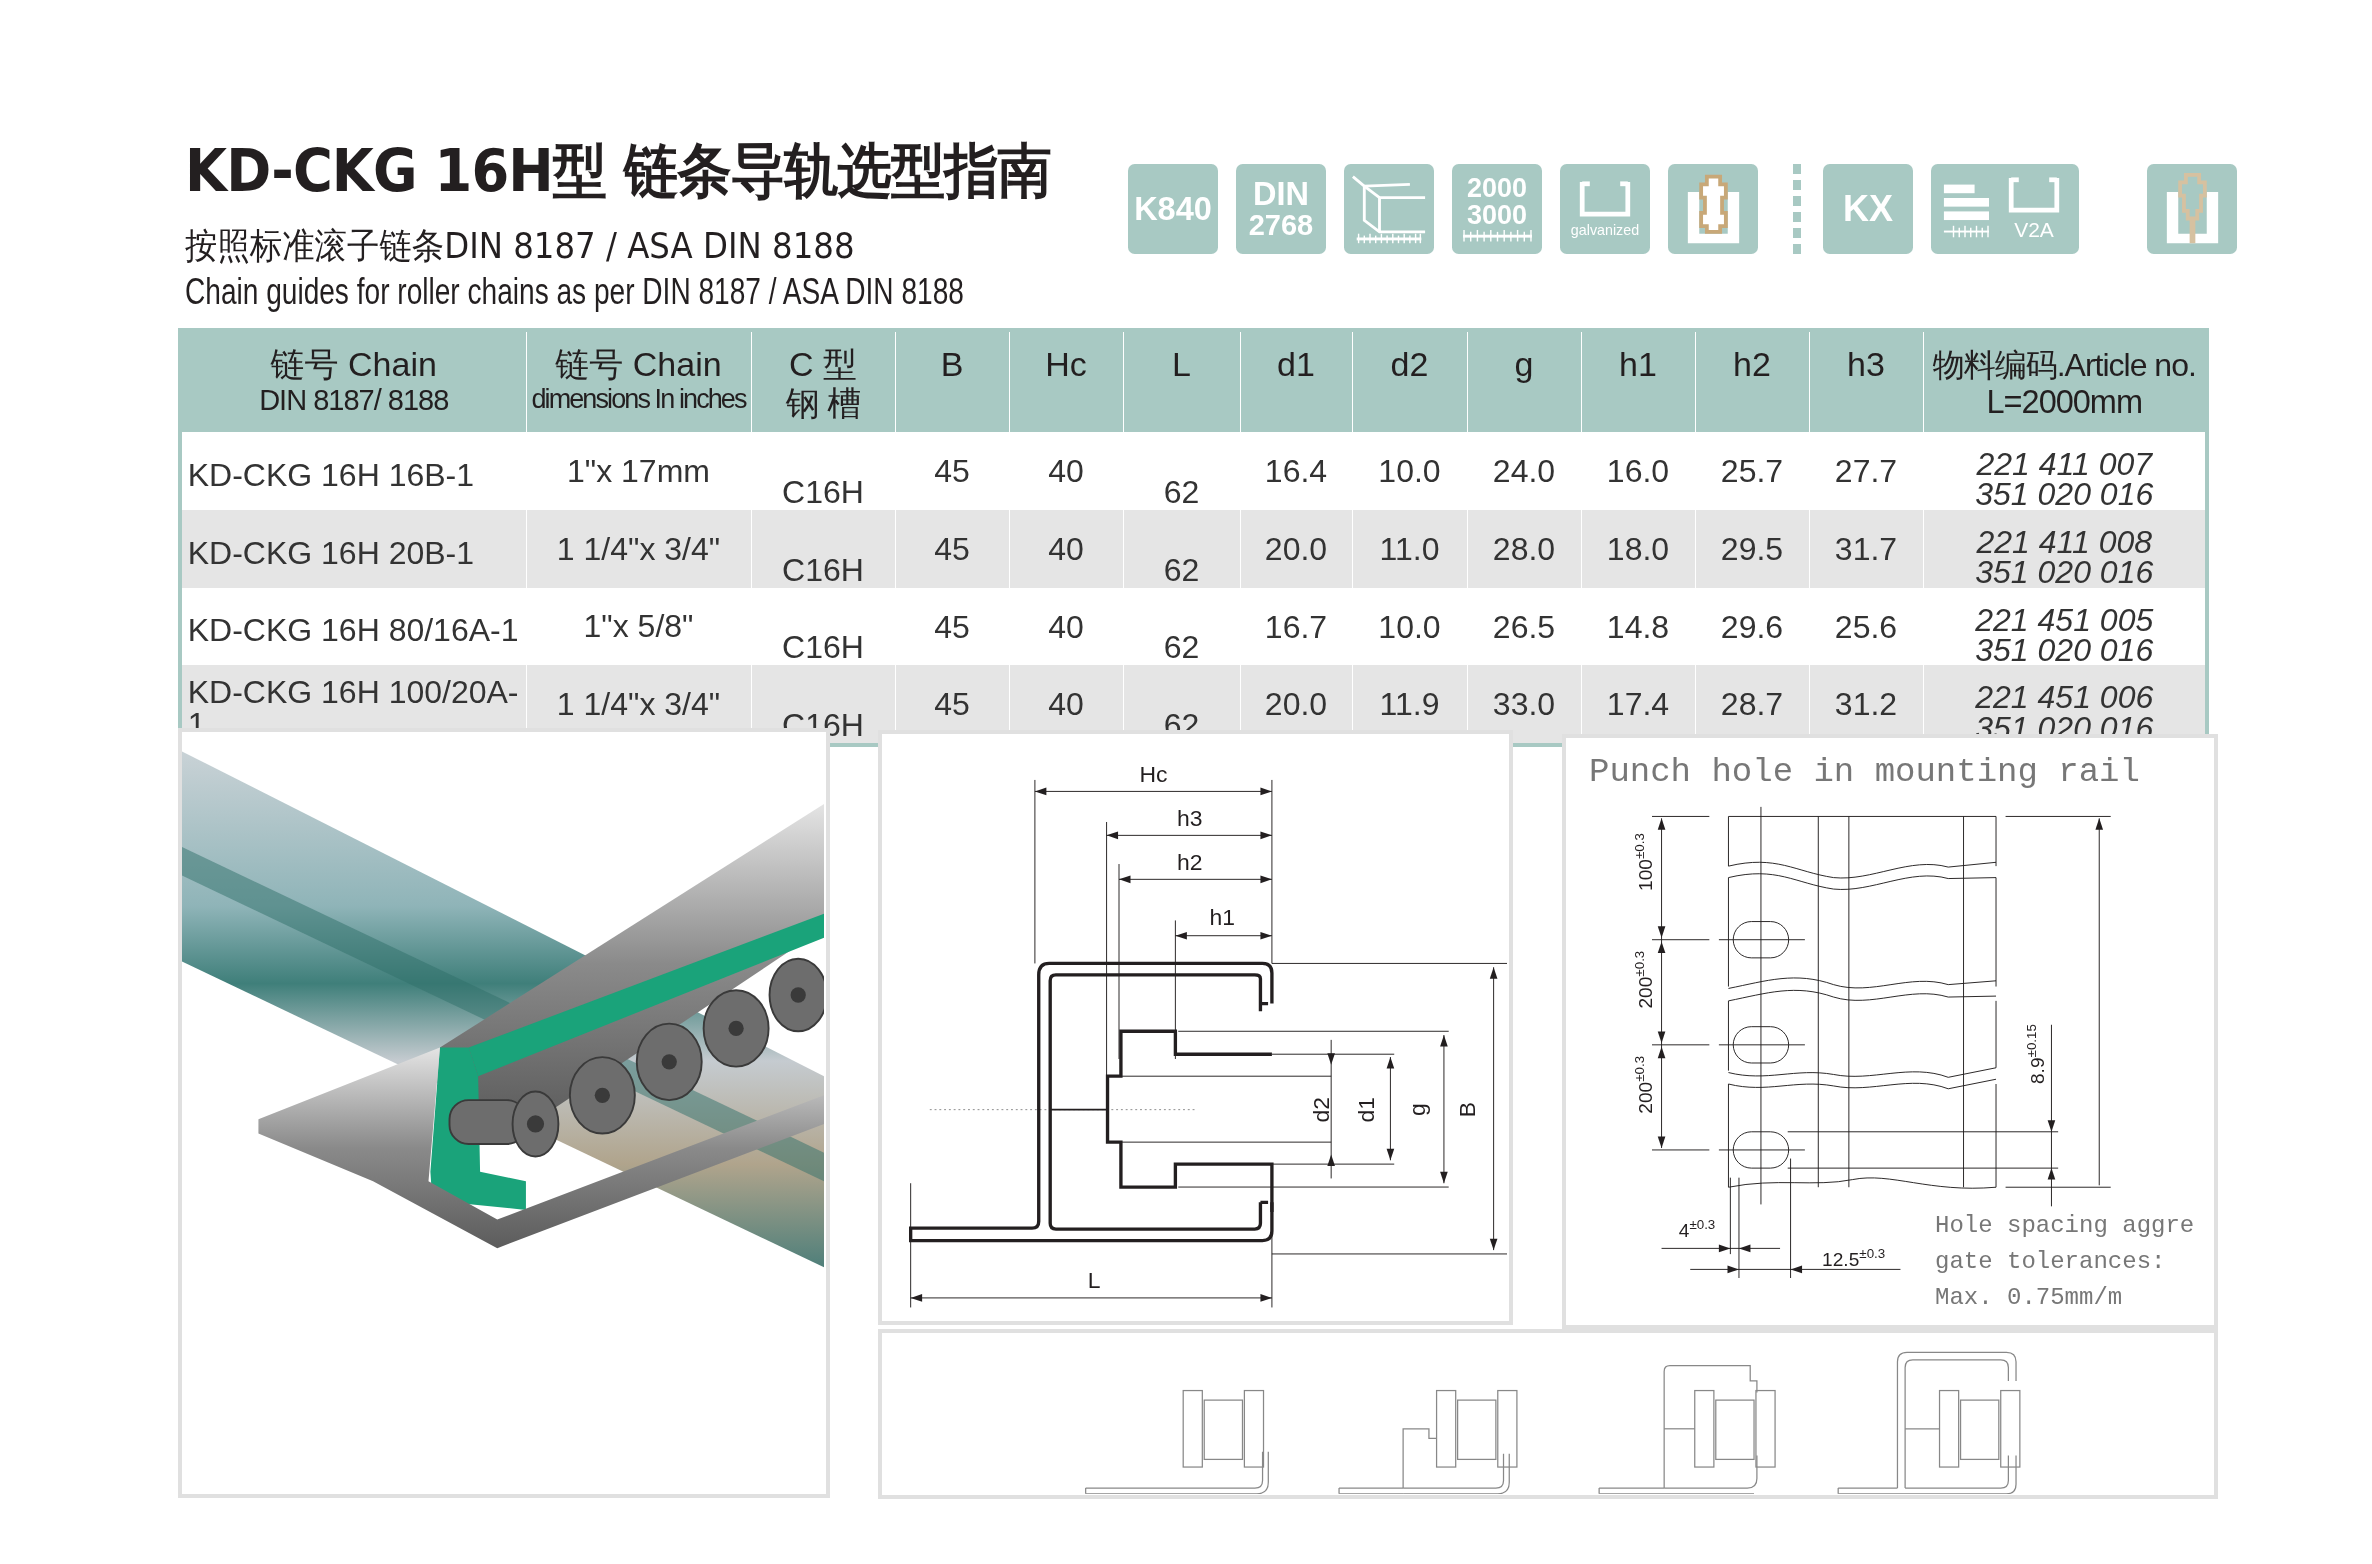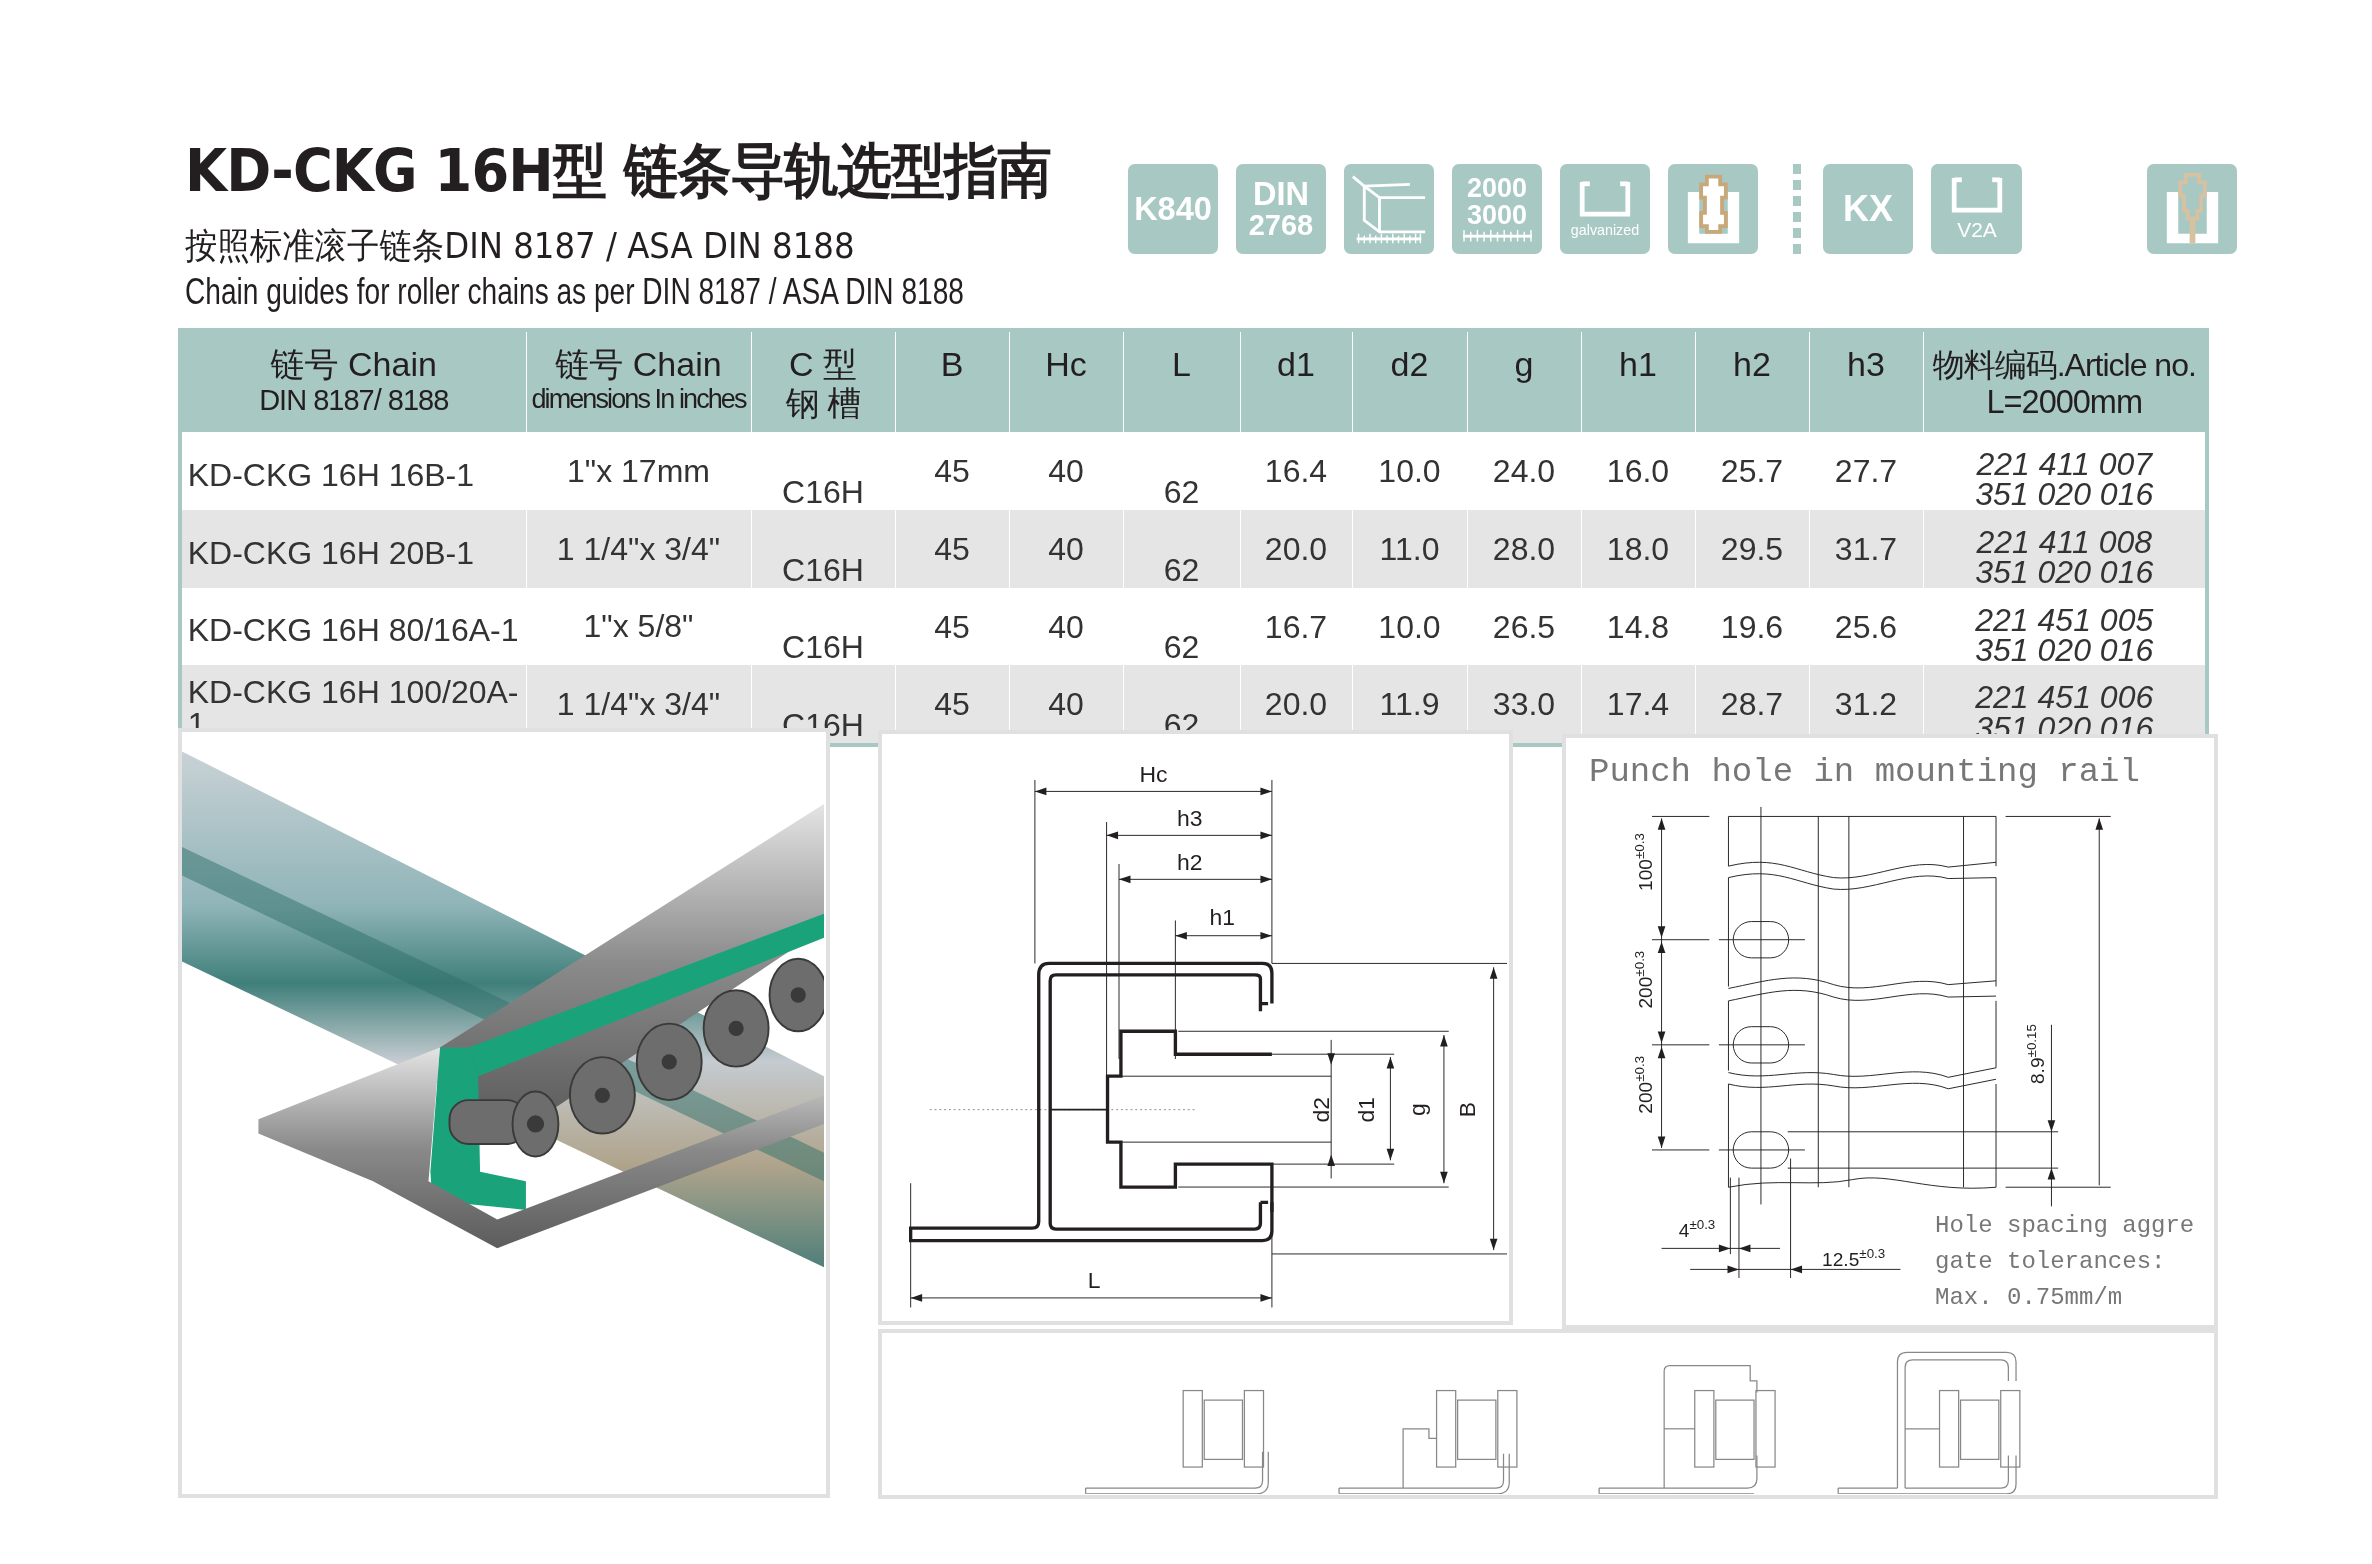--- a/index.html
+++ b/index.html
@@ -137,21 +137,21 @@
         <line x1="32" y1="55" x2="32" y2="65"></line>
         <line x1="38" y1="53" x2="38" y2="65"></line>
         <line x1="44" y1="55" x2="44" y2="65"></line>
         <line x1="50" y1="53" x2="50" y2="65"></line>
         <line x1="56" y1="55" x2="56" y2="65"></line>
         <line x1="62" y1="53" x2="62" y2="65"></line>
         <line x1="70" y1="53" x2="70" y2="65"></line>
     </g>
   </svg>
 </div>
-<div class="badge" style="left:1932px">
+<div class="badge" style="left:1989px">
   <svg width="54" height="38" viewBox="0 0 56 40">
     <polyline points="4,2 4,36 52,36 52,2" fill="none" stroke="#fff" stroke-width="5"></polyline>
     <polyline points="4,4 12,4" stroke="#fff" stroke-width="5"></polyline>
     <polyline points="44,4 52,4" stroke="#fff" stroke-width="5"></polyline>
   </svg>
   <span class="small" style="font-size:21px">V2A</span>
 </div>
 <div class="badge" style="left:2147px">
   <svg width="67" height="76" viewBox="0 0 70 80">
     <path d="M8,22 L20,22 L20,66 L50,66 L50,22 L62,22 L62,76 L8,76 Z" fill="#fff"></path>
@@ -234,21 +234,21 @@
       <td>KD-CKG 16H 80/16A-1</td>
       <td class="mid">1"x 5/8"</td>
       <td class="low">C16H</td>
       <td>45</td>
       <td>40</td>
       <td class="low">62</td>
       <td>16.7</td>
       <td>10.0</td>
       <td>26.5</td>
       <td>14.8</td>
-      <td>19.6</td>
+      <td>29.6</td>
       <td>25.6</td>
       <td class="art">
           <div>221 451 005</div>
           <div>351 020 016</div>
         </td>
     </tr>
     <tr class="even" style="height:65px">
       <td>KD-CKG 16H 100/20A-1</td>
       <td class="mid">1 1/4"x 3/4"</td>
       <td class="low">C16H</td>

